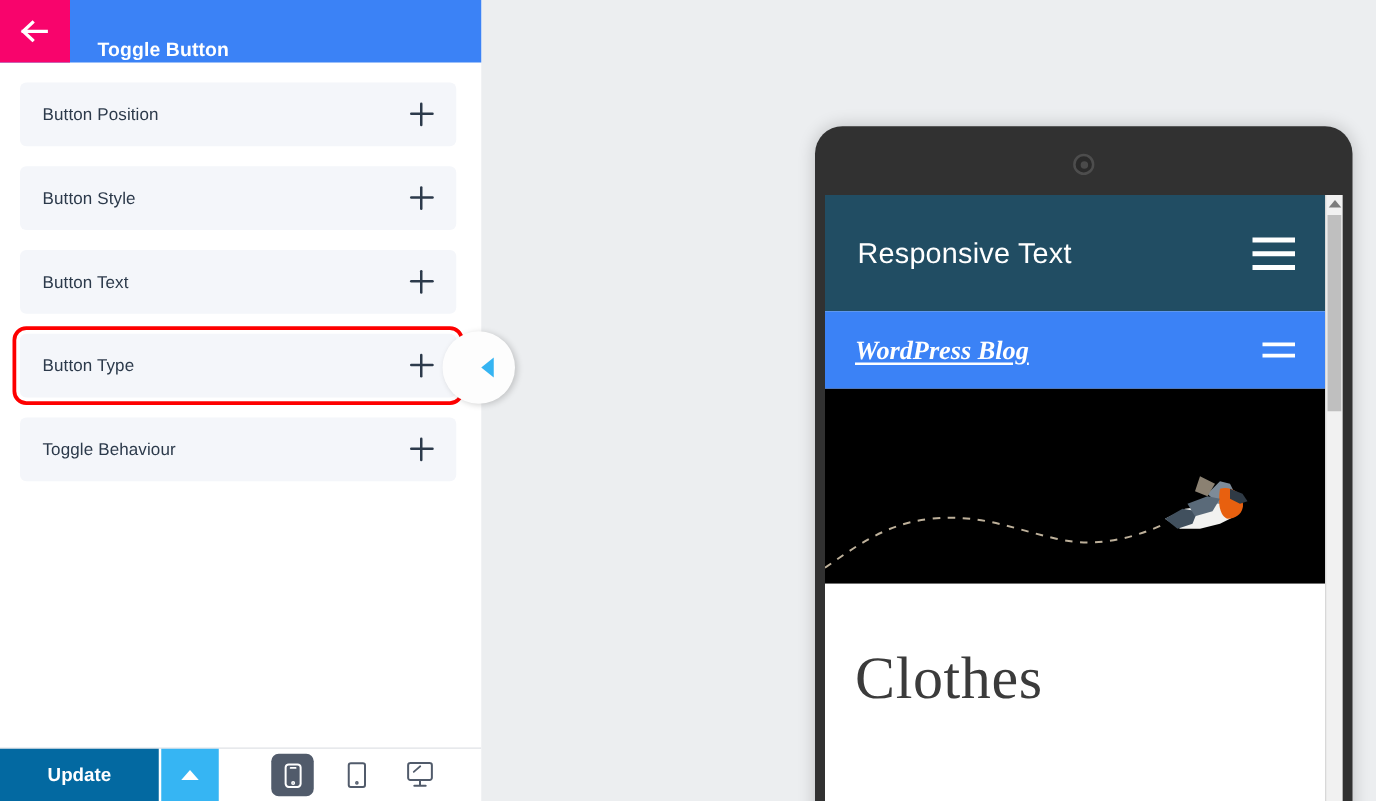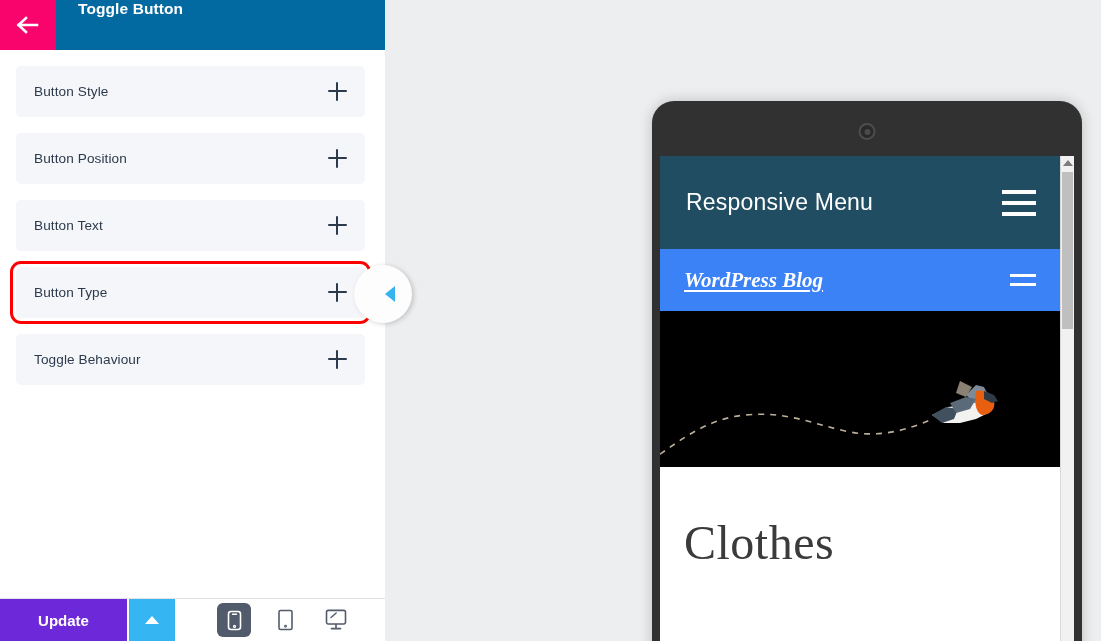--- a/index.html
+++ b/index.html
@@ -30,23 +30,23 @@
     background: #ffffff;
     overflow: hidden;
     z-index: 5;
   }
 
   .panel-header {
     position: absolute;
     left: 0; top: 0;
     width: 407px;
     height: 50px;
-    background: #0369a1;
-    display: flex;
-    align-items: flex-start;
+    background: #3b82f6;
+    display: flex;
+    align-items: flex-end;
   }
 
   .back-btn {
     width: 56px;
     height: 50px;
     background: #f8046c;
     display: flex;
     align-items: center;
     justify-content: center;
     flex: none;
@@ -155,21 +155,21 @@
     height: 42px;
     background: #ffffff;
     border-top: 1px solid #dfe2e6;
     display: flex;
     align-items: stretch;
     z-index: 20;
   }
 
   .update-btn {
     width: 127px;
-    background: #6d28d9;
+    background: #0369a1;
     color: #ffffff;
     font-size: 15px;
     font-weight: bold;
     display: flex;
     align-items: center;
     justify-content: center;
     cursor: pointer;
     flex: none;
   }
 
@@ -386,21 +386,21 @@
   <div class="preview-area">
 
     <div class="phone">
       <div class="camera"></div>
 
       <div class="screen">
 
         <div class="screen-inner">
 
           <div class="menu-bar">
-            <div class="menu-bar-title">Responsive Menu</div>
+            <div class="menu-bar-title">Responsive Text</div>
             <div class="burger-white">
               <span></span>
                 <span></span>
                 <span></span>
             </div>
           </div>
 
           <div class="site-bar">
             <div class="site-title">WordPress Blog</div>
             <div class="burger-small">
@@ -446,26 +446,26 @@
         <svg width="26" height="20" viewBox="0 0 26 20">
           <path d="M 11 3 L 3.5 10 L 11 17 M 3.5 10 L 22 10" stroke="#ffffff" stroke-width="2.6" fill="none" stroke-linecap="square" stroke-linejoin="miter"></path>
         </svg>
       </div>
       <div class="panel-title">Toggle Button</div>
     </div>
 
     <div class="acc-list">
 
       <div class="acc-item">
+        <span class="acc-label">Button Position</span>
+        <span class="acc-plus"></span>
+      </div>
+
+      <div class="acc-item">
         <span class="acc-label">Button Style</span>
-        <span class="acc-plus"></span>
-      </div>
-
-      <div class="acc-item">
-        <span class="acc-label">Button Position</span>
         <span class="acc-plus"></span>
       </div>
 
       <div class="acc-item">
         <span class="acc-label">Button Text</span>
         <span class="acc-plus"></span>
       </div>
 
       <div class="acc-item highlighted">
         <span class="acc-label">Button Type</span>

